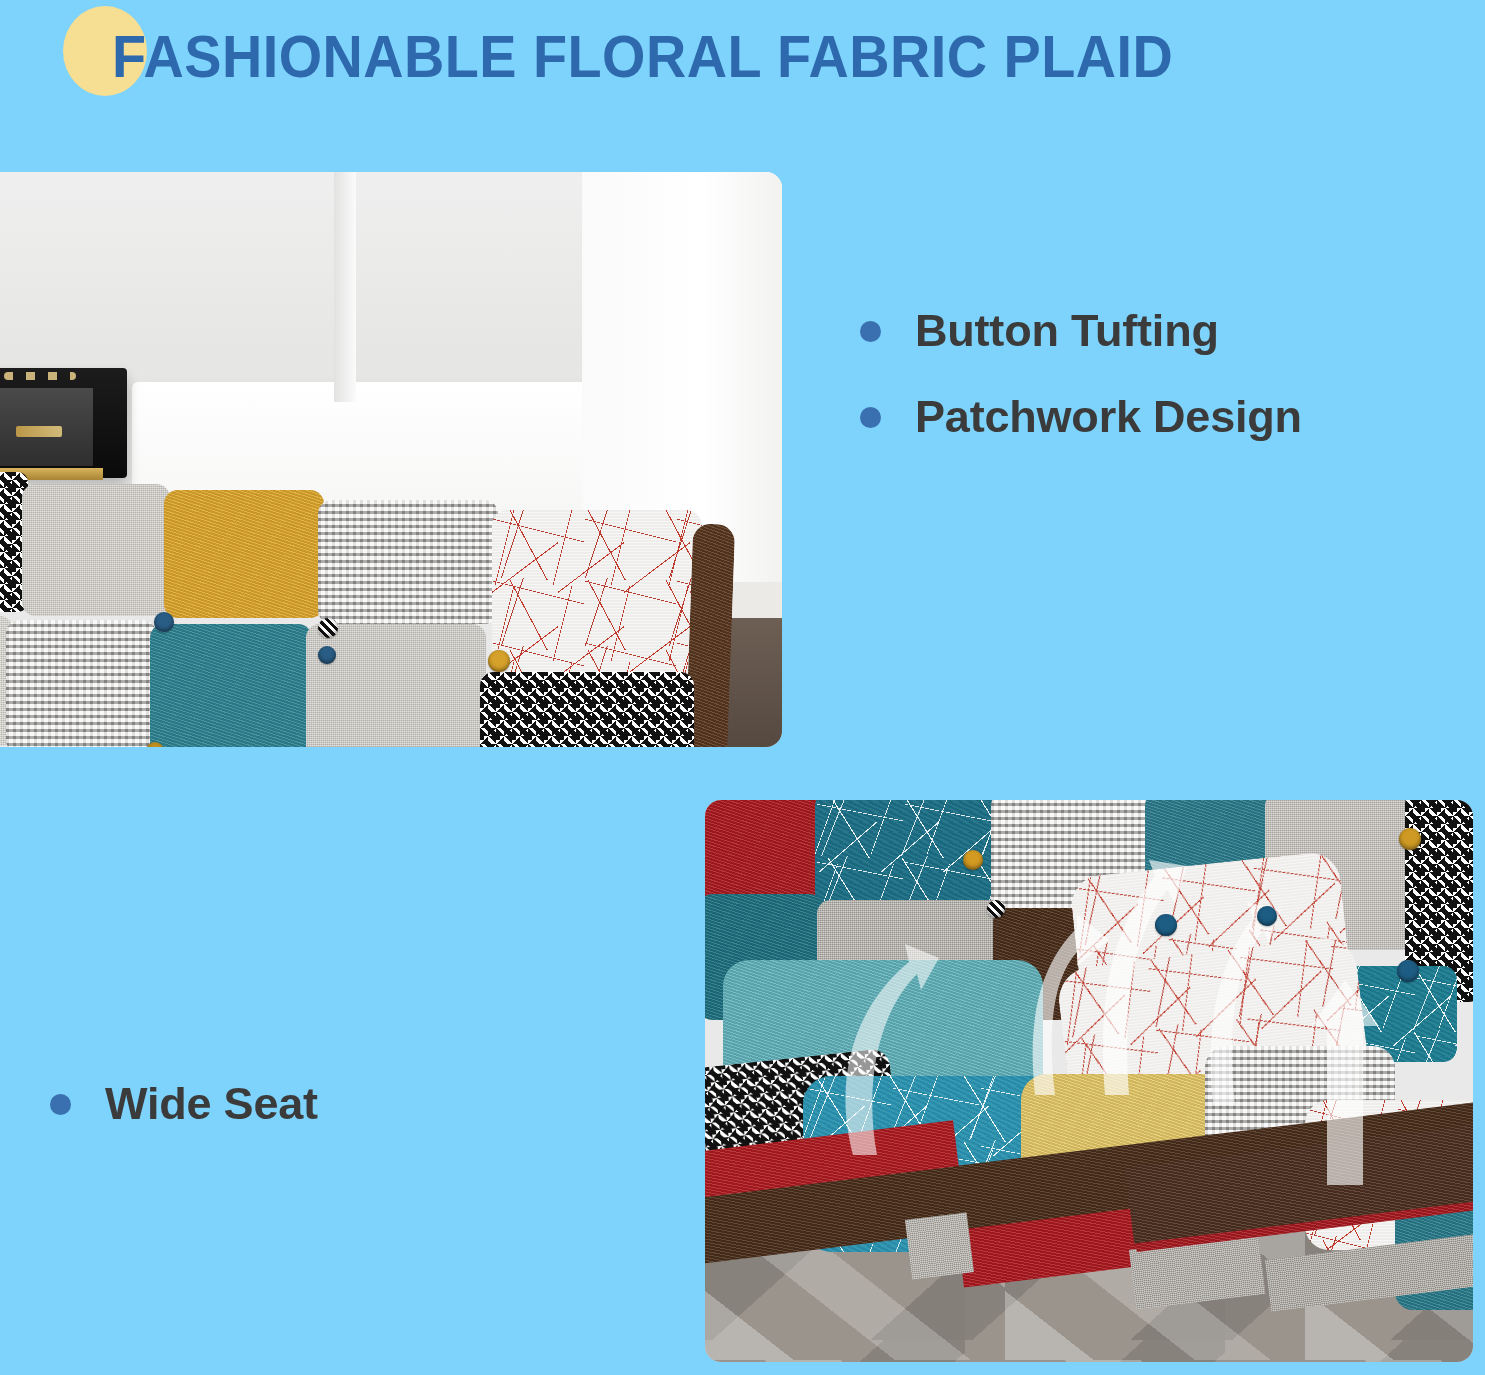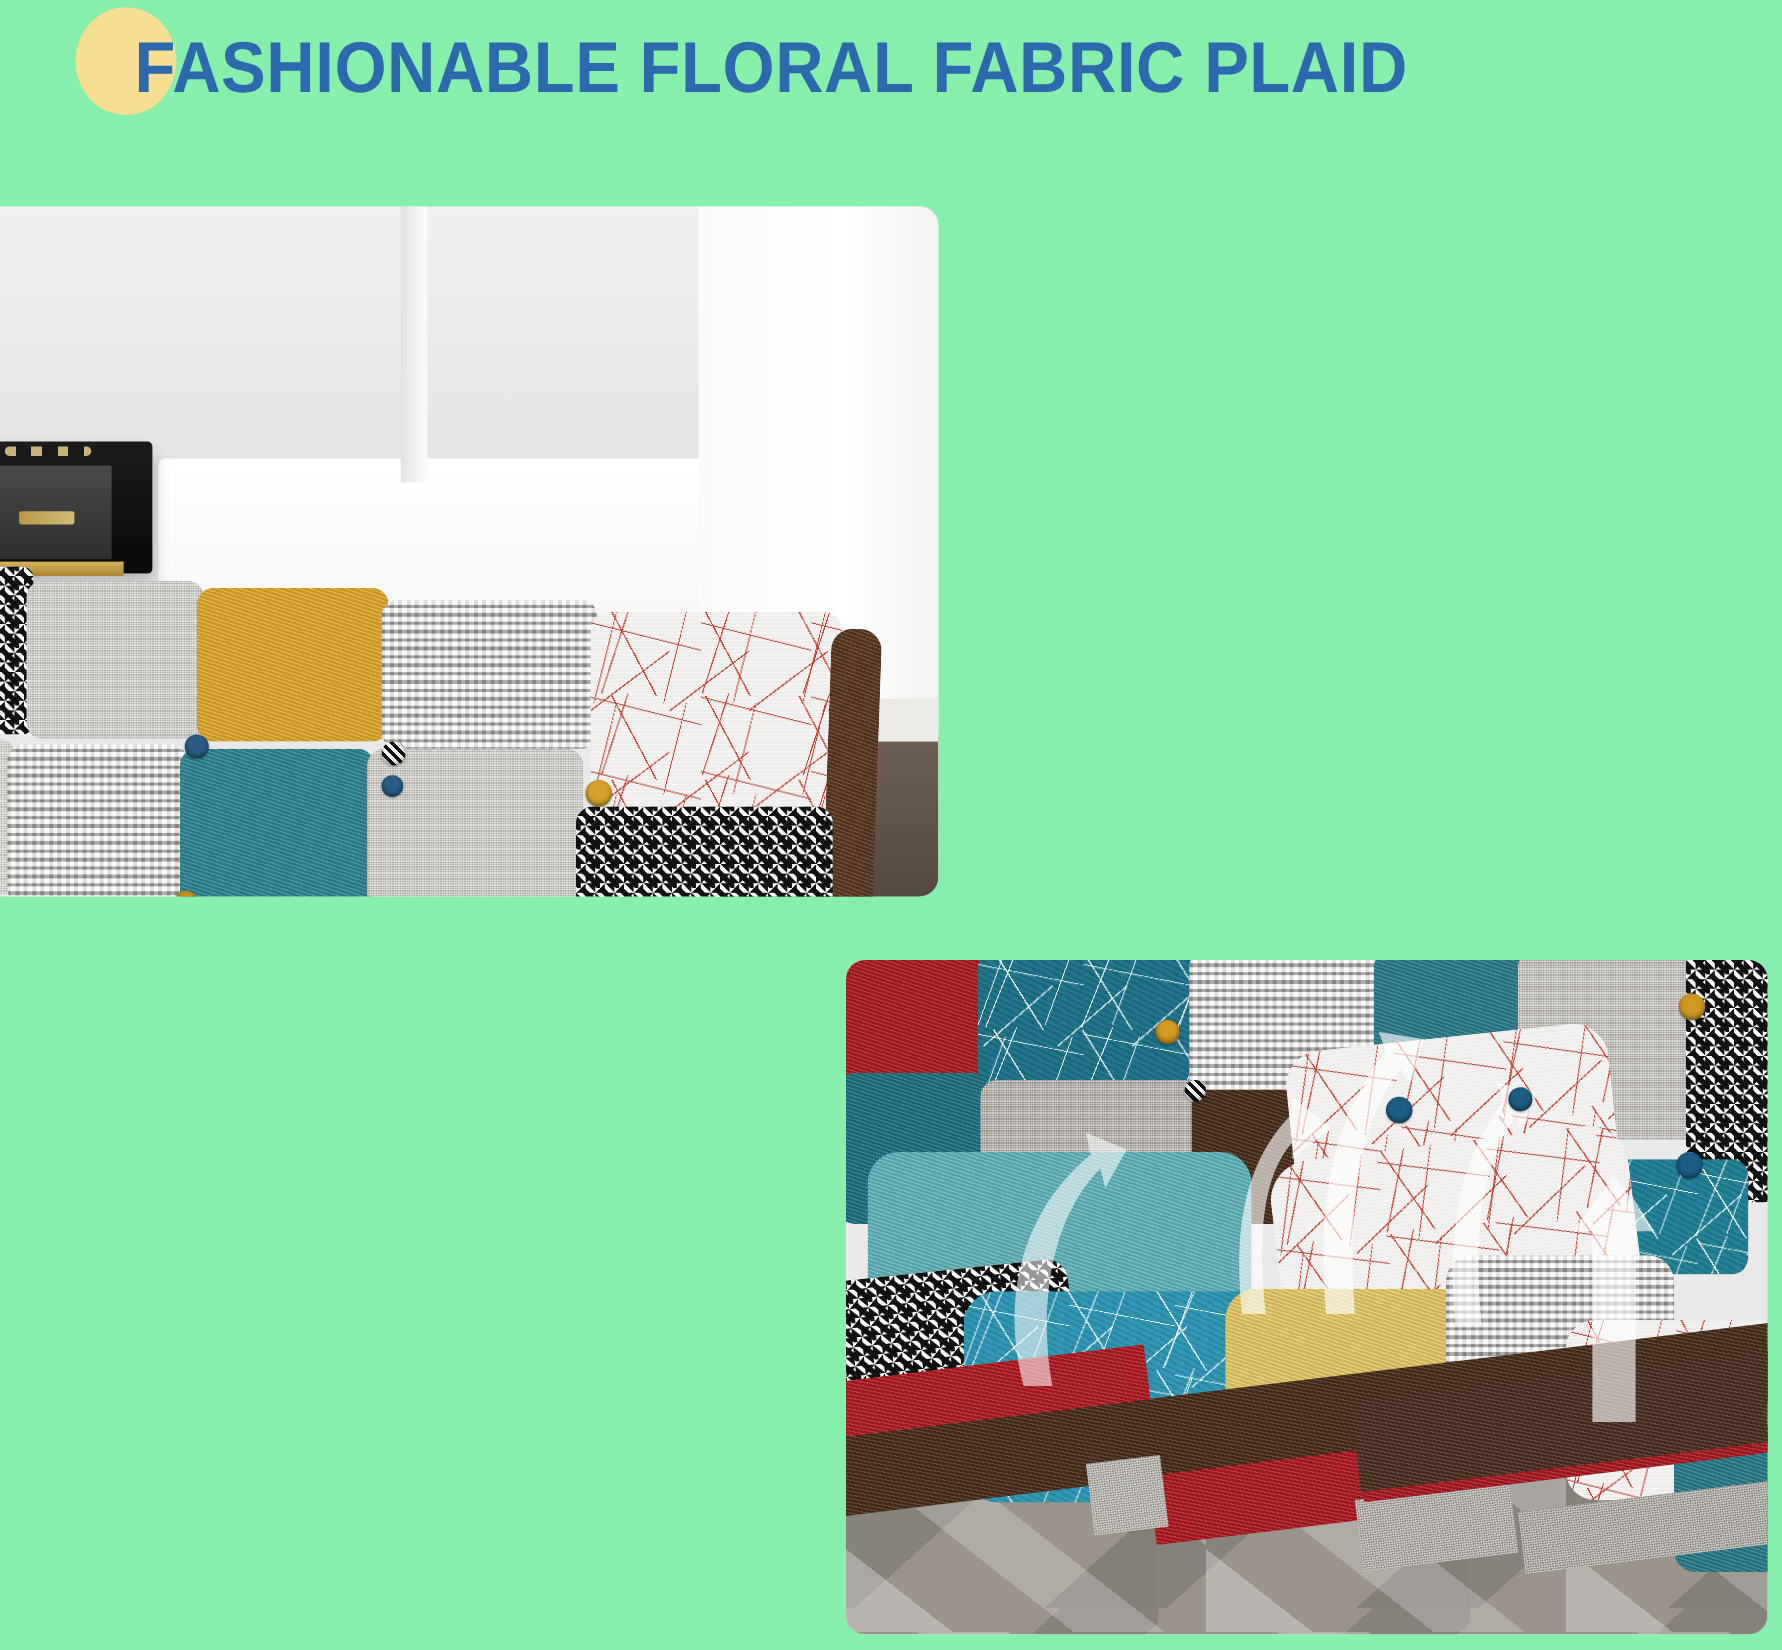--- a/index.html
+++ b/index.html
@@ -2,21 +2,21 @@
 <html><head>
 <meta charset="utf-8">
 <style>
   * { box-sizing: border-box; margin: 0; padding: 0; }
   html, body {
     width: 1485px; height: 1375px;
     background: #ffffff;
     font-family: "Liberation Sans", sans-serif;
     overflow: hidden;
   }
-  .page { position: relative; width: 1485px; height: 1375px; background: #86efac; padding-left: 10px; }
+  .page { position: relative; width: 1485px; height: 1375px; background: #7dd3fc; padding-left: 10px; }
 
   
   .header { position: absolute; left: 0; top: 0; width: 1485px; height: 150px; }
   .title-dot {
     position: absolute; left: 63px; top: 6px;
     width: 84px; height: 90px; border-radius: 50%;
     background: #F6DE92;
   }
   .title-text {
     position: absolute; left: 112px; top: 22px;
@@ -161,20 +161,30 @@
       <div class="btn-tuft" style="left:172px;top:440px;width:20px;height:20px;background:#2a5d85;"></div>
       <div class="btn-tuft" style="left:336px;top:446px;width:20px;height:20px;background:#efefef;background-image:repeating-linear-gradient(45deg,#111 0 3px,#fff 3px 6px);"></div>
       <div class="btn-tuft" style="left:506px;top:478px;width:22px;height:22px;background:#d6a12a;"></div>
       <div class="btn-tuft" style="left:164px;top:570px;width:18px;height:18px;background:#c0901f;"></div>
 
       <div class="btn-tuft" style="left:336px;top:474px;width:18px;height:18px;background:#2a5d85;"></div>
 
     </div>
   </div>
 
+  <div class="bullets" id="bullets-right">
+    <div class="bullet-row">
+      <span class="bullet-dot"></span>
+      <span class="bullet-label">Button Tufting</span>
+    </div>
+    <div class="bullet-row">
+      <span class="bullet-dot"></span>
+      <span class="bullet-label">Patchwork Design</span>
+    </div>
+  </div>
 
   <div class="photo" id="photo-bot">
     <div class="scene">
 
       <div class="patch" style="left:0;top:300px;width:768px;height:262px;background:#9a948c;
                   background-image:linear-gradient(38deg,rgba(255,255,255,.30) 0 14%,transparent 14% 30%,rgba(255,255,255,.22) 30% 42%,transparent 42% 62%,rgba(255,255,255,.28) 62% 74%,transparent 74%),
                                    linear-gradient(-42deg,rgba(0,0,0,.14) 0 18%,transparent 18% 48%,rgba(0,0,0,.12) 48% 66%,transparent 66%);
                   background-size:300px 260px,260px 240px;"></div>
 
       <div class="patch tx-chenille" style="left:-8px;top:-6px;width:132px;height:126px;background-color:#ac1a20;border-radius:16px;"></div>
@@ -229,15 +239,19 @@
       <div class="btn-tuft" style="left:258px;top:50px;width:20px;height:20px;background:#d49b22;"></div>
       <div class="btn-tuft" style="left:282px;top:100px;width:18px;height:18px;background:#efefef;background-image:repeating-linear-gradient(45deg,#111 0 3px,#fff 3px 6px);"></div>
       <div class="btn-tuft" style="left:450px;top:114px;width:22px;height:22px;background:#1d5d84;"></div>
       <div class="btn-tuft" style="left:552px;top:106px;width:20px;height:20px;background:#1d5d84;"></div>
       <div class="btn-tuft" style="left:694px;top:28px;width:22px;height:22px;background:#cf9a24;"></div>
       <div class="btn-tuft" style="left:692px;top:160px;width:22px;height:22px;background:#1d5d84;"></div>
     </div>
   </div>
 
   <div class="bullets" id="bullets-left">
+    <div class="bullet-row">
+      <span class="bullet-dot"></span>
+      <span class="bullet-label">Wide Seat</span>
+    </div>
   </div>
 
 </div>
 
 </body></html>

